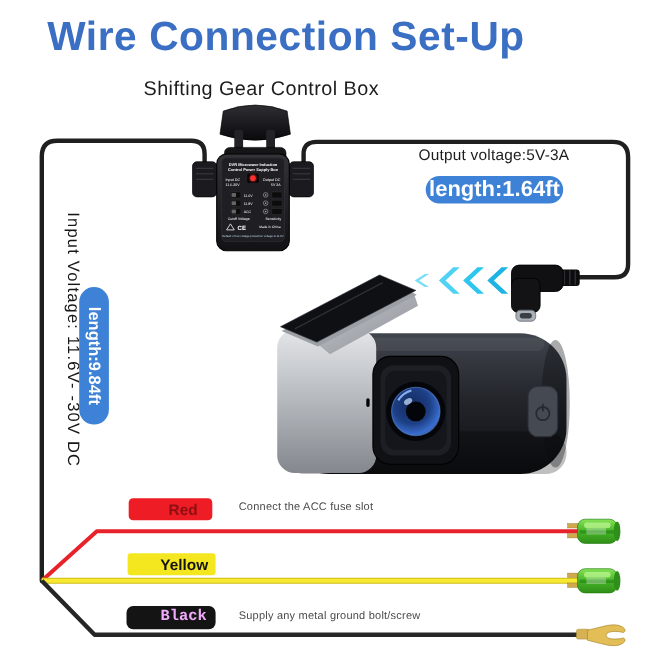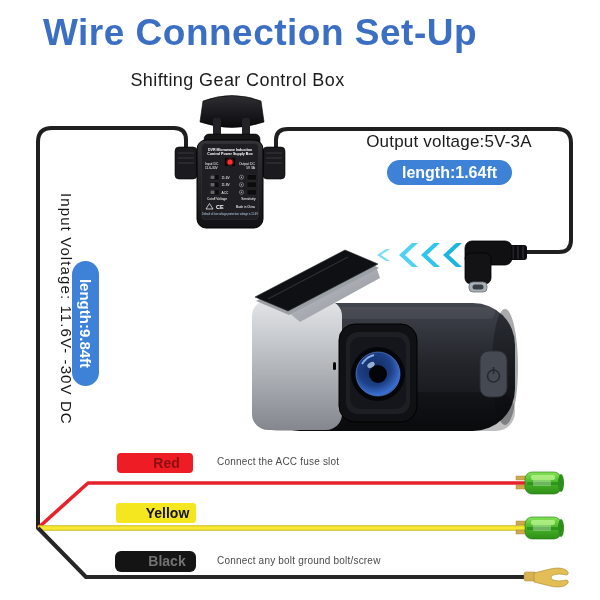--- a/index.html
+++ b/index.html
@@ -3,34 +3,34 @@
 <meta charset="utf-8">
 <style>
   html,body{margin:0;padding:0;background:#fff;}
   .stage{position:relative;width:600px;height:600px;background:#ffffff;overflow:hidden;
          font-family:"Liberation Sans",sans-serif;}
   .abs{position:absolute;}
   .title{left:0;top:12px;width:520px;text-align:center;font-size:37px;font-weight:bold;
          letter-spacing:.5px;color:#3b6fc4;}
   .cb-label{left:130px;top:70px;width:215px;text-align:center;font-size:18px;
             letter-spacing:.4px;color:#1c1c1c;}
-  .out-volt{left:349px;top:132px;width:200px;text-align:center;font-size:17px;
+  .out-volt{left:349px;top:132px;width:200px;text-align:center;font-size:14px;
             letter-spacing:.2px;color:#1c1c1c;}
   .pill{background:#3d82d6;color:#ffffff;font-weight:bold;text-align:center;}
   .pill-h{left:387px;top:160px;width:125px;height:25px;line-height:25px;
-          border-radius:13px;font-size:16px;}
+          border-radius:13px;font-size:20px;}
   .pill-v{left:99px;top:261px;width:125px;height:27px;line-height:27px;border-radius:14px;
           font-size:15px;transform:rotate(90deg);transform-origin:top left;}
   .in-volt{left:77px;top:193px;width:255px;height:22px;line-height:22px;font-size:15px;
            letter-spacing:1.1px;color:#161616;transform:rotate(90deg);transform-origin:top left;}
   .badge{height:20px;line-height:20px;text-align:center;font-weight:bold;font-size:14px;padding-left:23px;}
   .badge-red{left:117px;top:453px;width:53px;background:#ee1c25;color:#8c0f12;border-radius:4px;}
   .badge-yellow{left:116px;top:503px;width:57px;background:#f5e71f;color:#141414;border-radius:3px;}
   .badge-black{left:115px;top:551px;width:58px;height:21px;line-height:21px;background:#141414;
-               color:#737373;border-radius:6px;}
+               color:#f0abfc;border-radius:6px;font-family:Liberation Mono, monospace;}
   .desc{font-size:10px;color:#4a4a4a;letter-spacing:.2px;margin-left:36px;}
   .desc-red{left:181px;top:456px;width:360px;}
   .desc-yellow{left:181px;top:506px;width:400px;}
   .desc-black{left:181px;top:555px;width:360px;}
   svg text{font-family:"Liberation Sans",sans-serif;}
 </style>
 </head>
 <body>
 
 <div class="stage">
@@ -232,15 +232,15 @@
 
   <div class="abs in-volt">Input Voltage: 11.6V- -30V DC</div>
   <div class="abs pill pill-v">length:9.84ft</div>
 
   <div class="abs badge badge-red">Red</div>
   <div class="abs desc desc-red">Connect the ACC fuse slot</div>
 
   <div class="abs badge badge-yellow">Yellow</div>
 
   <div class="abs badge badge-black">Black</div>
-  <div class="abs desc desc-black">Connect any bolt ground bolt/screw</div>
+  <div class="abs desc desc-black">Supply any metal ground bolt/screw</div>
 
 </div>
 
 </body></html>

